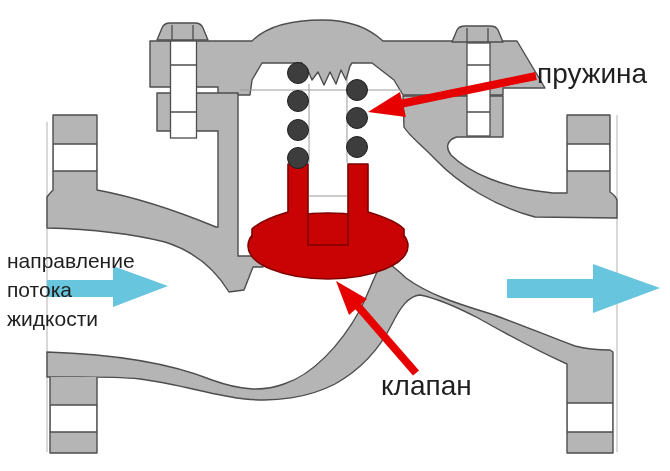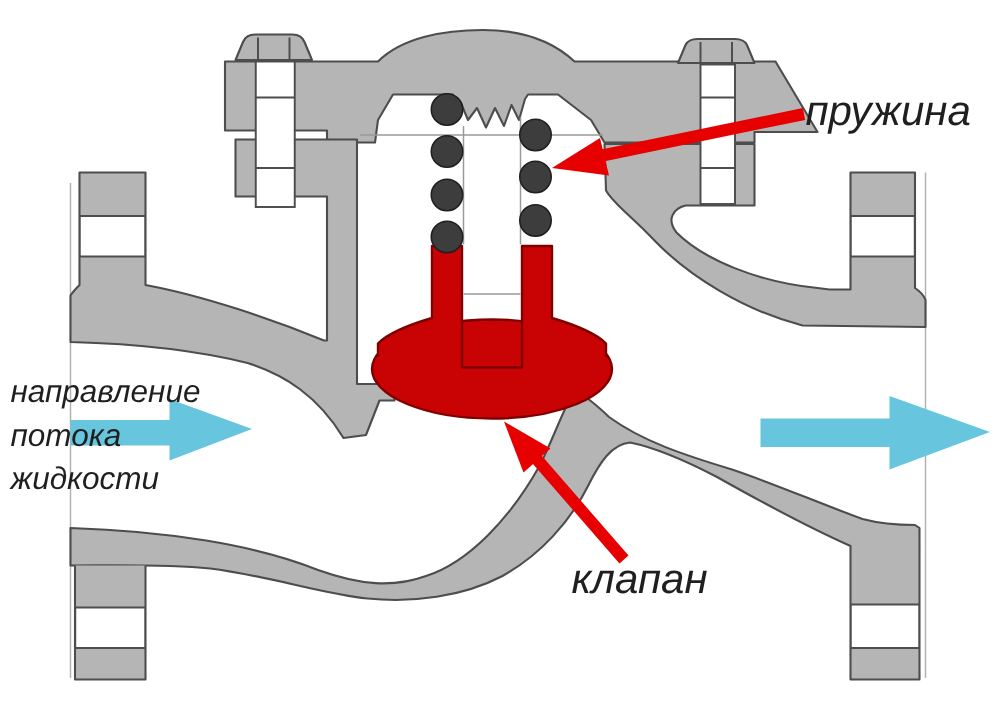--- a/index.html
+++ b/index.html
@@ -1,16 +1,16 @@
 <!DOCTYPE html>
 <html style="--background: #ffffff; --body: #b5b5b5; --outline: #4d4d4d; --valve-red: #c90303; --valve-red-dark: #7e0000; --arrow-red: #e60000; --flow-cyan: #68c5de; --spring-dot: #3d3d3d; --text: #1f1f1f;"><head>
 <meta charset="utf-8">
 <style>
   html,body{margin:0;padding:0;background:#fff;}
-  .stage{position:relative;width:670px;height:471px;background:var(--background,#fff);overflow:hidden;font-style:italic;}
+  .stage{position:relative;width:670px;height:471px;background:var(--background,#fff);overflow:hidden;}
   svg{display:block;}
   .gray{fill:var(--body);stroke:var(--outline);stroke-width:1.4;stroke-linejoin:round;}
   .shaft{fill:#ffffff;stroke:var(--outline);stroke-width:1.3;}
   .holefill{fill:#ffffff;}
   .holeline{stroke:var(--outline);stroke-width:1.3;fill:none;}
   .thin{stroke:#9a9a9a;stroke-width:1;fill:none;}
   .ghost{stroke:#b3b3b3;stroke-width:1;fill:none;}
   .dot{fill:var(--spring-dot);stroke:#1f1f1f;stroke-width:1;}
   .redfill{fill:var(--valve-red);}
   .redboth{fill:var(--valve-red);stroke:var(--valve-red-dark);stroke-width:1.6;stroke-linejoin:round;}

